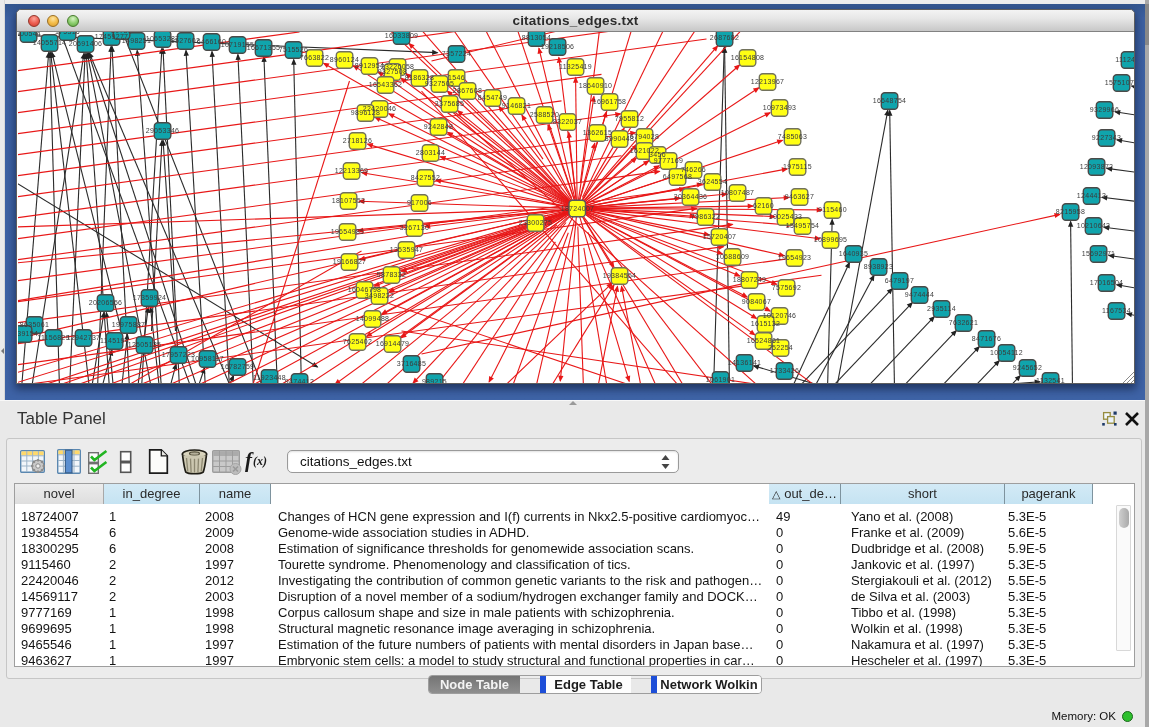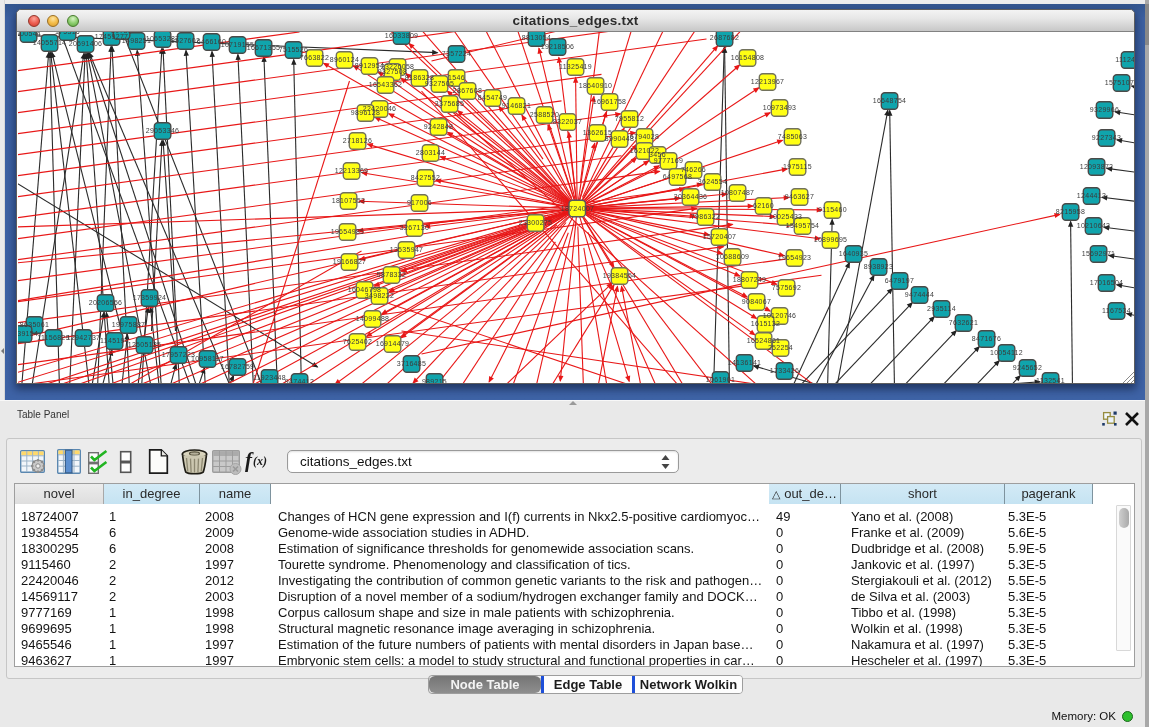--- a/index.html
+++ b/index.html
@@ -22,21 +22,21 @@
     border-radius:4px 4px 0 0;
     background:linear-gradient(180deg,#f3f3f3 0,#e7e7e7 40%,#c7c7c7 100%);
     border-bottom:1px solid #828282; }
   #titlebar .tl { position:absolute; top:5px; width:12px; height:12px; border-radius:50%; }
   #titlebar .t { position:absolute; width:100%; text-align:center; top:3px;
     font-size:13.5px; font-weight:700; color:#2c2c2c; letter-spacing:.2px;}
 
   
   #tp { position:absolute; left:0; top:400px; width:1149px; height:327px; background:#e9e9e9;
     border-top:1px solid #f8f8f8; }
-  #tp-title { position:absolute; left:17px; top:409px; font-size:10px; color:#333; }
+  #tp-title { position:absolute; left:17px; top:409px; font-size:17px; color:#333; }
   #container { position:absolute; left:6px; top:438px; width:1136px; height:241px;
     background:#ececec; border:1px solid #c6c6c6; border-radius:3px; }
 
   
   #combo { position:absolute; left:287px; top:450px; width:392px; height:23px; background:#fff;
     border:1px solid #9a9a9a; border-radius:5px; box-shadow:inset 0 1px 2px rgba(0,0,0,.12);
     font-size:13.5px; color:#111; line-height:21px; padding-left:12px; }
 
   
   #tbl { position:absolute; left:14px; top:483px; width:1121px; height:184px; background:#fff;
@@ -50,25 +50,25 @@
   
   #sb { position:absolute; right:3px; top:21px; width:15px; height:146px; background:#fafafa;
     border:1px solid #d8d8d8; border-radius:1px;}
   #sb .th { position:absolute; top:2px; left:1.5px; width:10px; height:20px; background:linear-gradient(90deg,#cfcfcf,#a9a9a9); border-radius:5px; }
 
   
   #tabs { position:absolute; left:428px; top:675px; height:19px; display:flex;
     border:1px solid #9d9d9d; border-radius:4px; overflow:hidden;
     font-size:13px; font-weight:700; }
   #tabs div { line-height:18px; text-align:center; background:#fdfdfd; color:#1c1c1c; }
-  #tabs div:nth-child(1){ width:112px;border-radius:6px; }
+  #tabs div:nth-child(1){ width:91px; }
   #tabs div:nth-child(2){ width:91px; }
   #tabs div:nth-child(3){ width:110px; }
   #tabs div.sel { background:linear-gradient(180deg,#757575 0,#8e8e8e 100%); color:#f4f4f4; }
-  #tabs div + div { border-left:3px solid #1d4ed8; }
+  #tabs div + div { border-left:6px solid #1d4ed8;margin-left:20px; }
 
   #mem { position:absolute; right:33px; top:710px; font-size:11.5px; color:#111; }
   #dot { position:absolute; right:16px; top:711px; width:11px; height:11px; border-radius:50%;
     background:#2ec02e; border:1.5px solid #1c681c; }
 </style>
 </head>
 <body>
   <div id="desk"></div>
   <div id="rightbar">
     <div class="thumb"></div>

